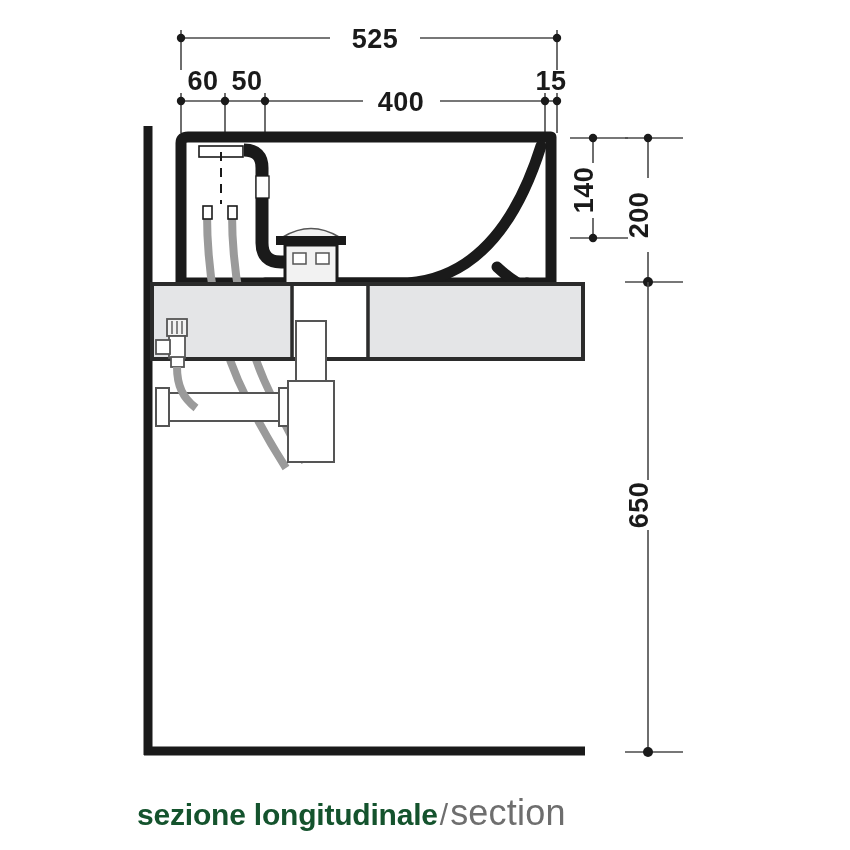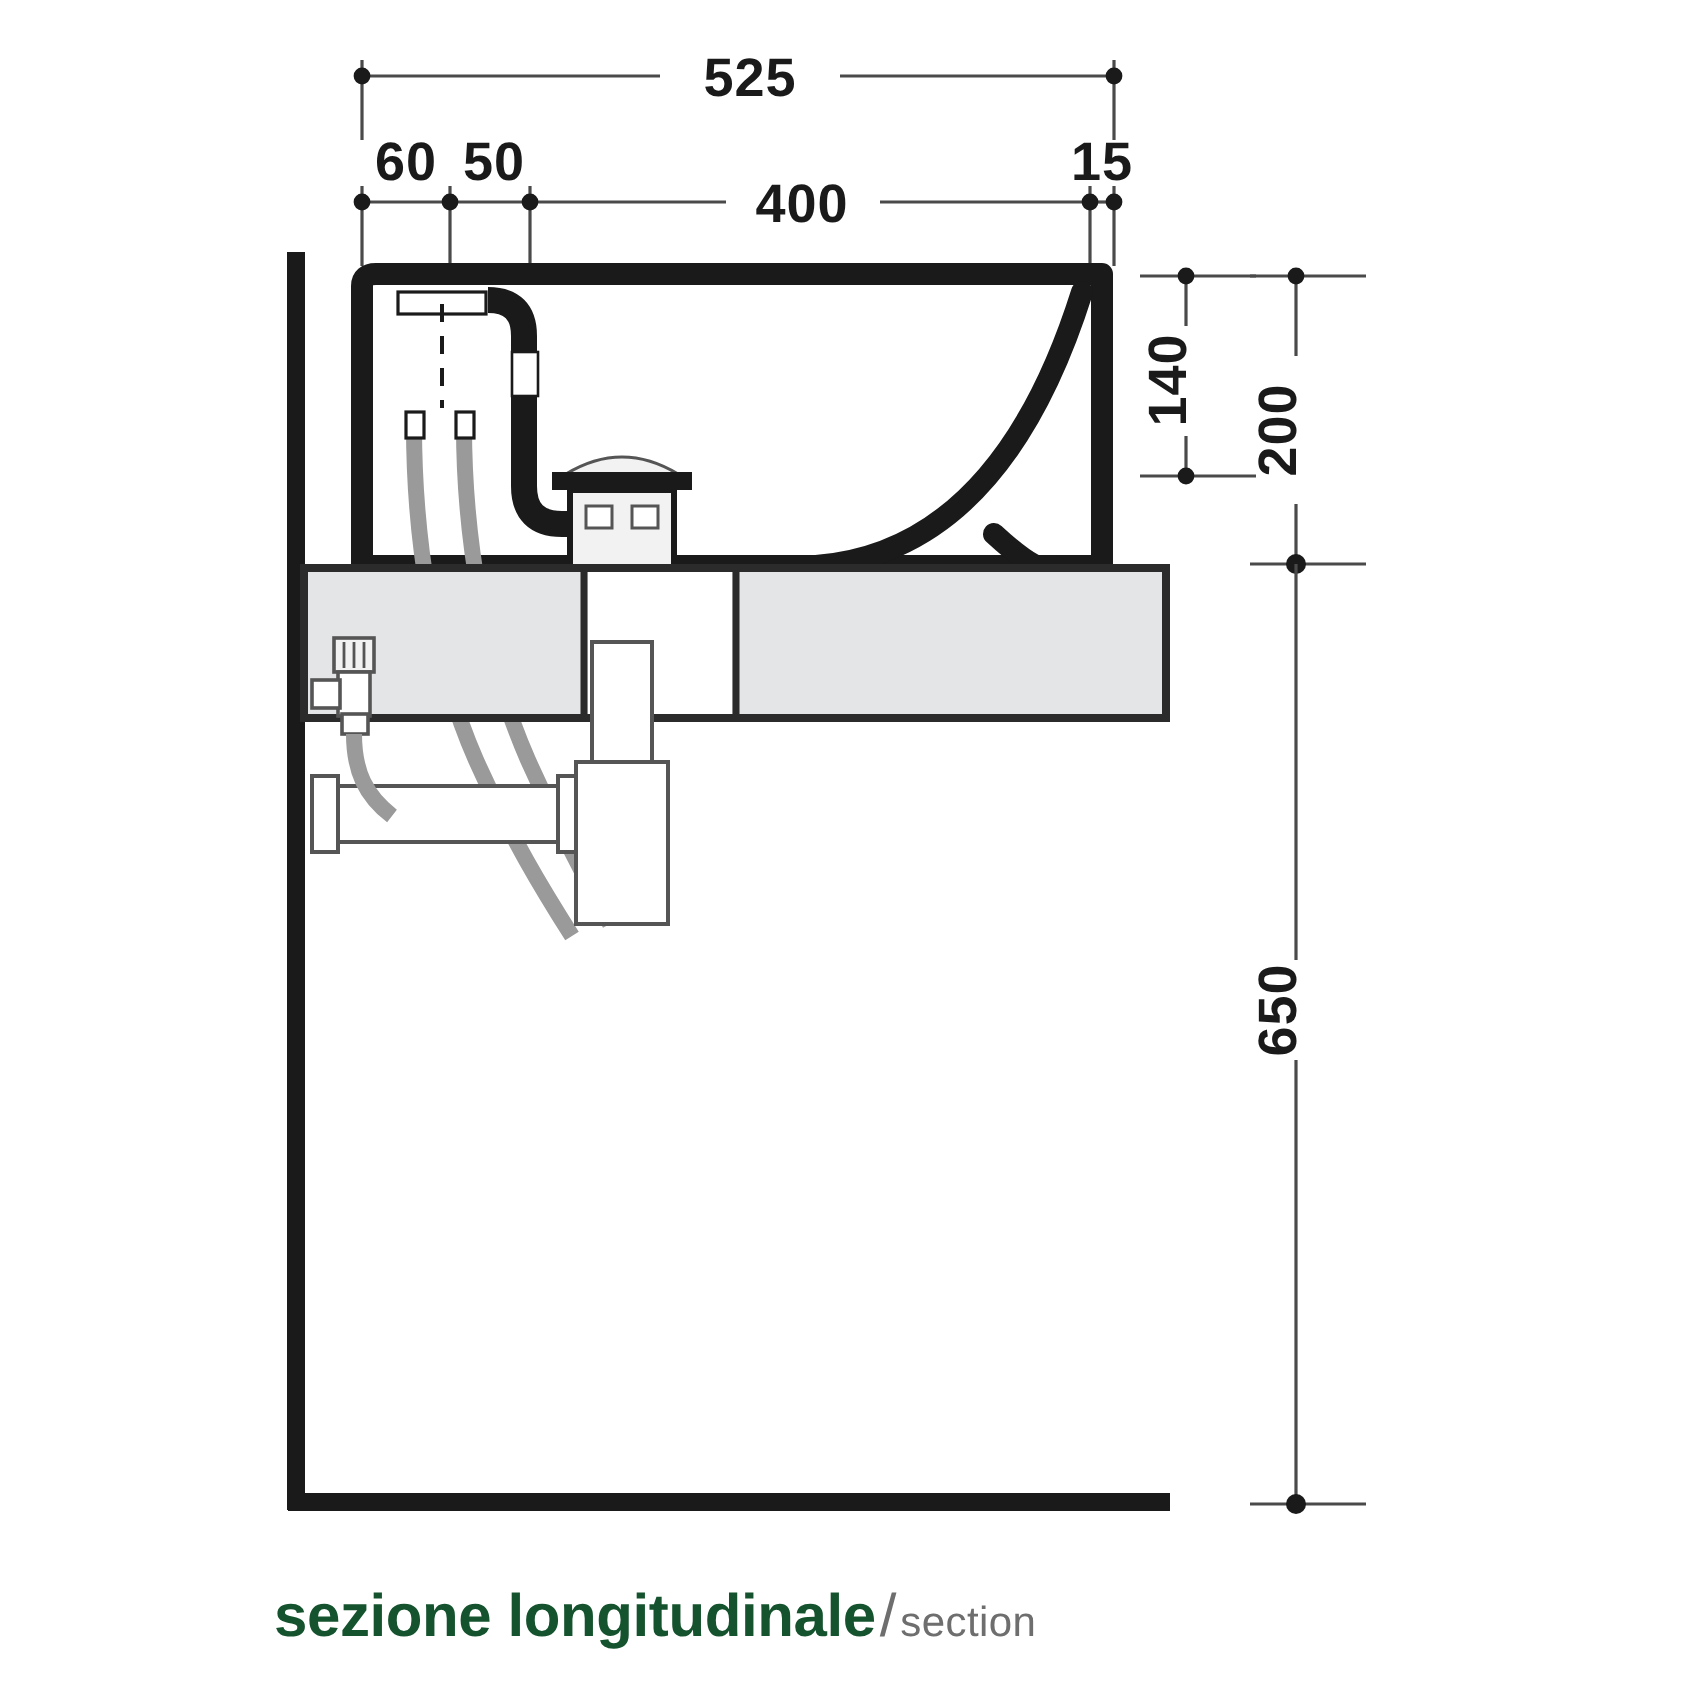--- a/index.html
+++ b/index.html
@@ -35,21 +35,21 @@
   .cap-sep{
     font-family:"Liberation Sans", sans-serif;
     font-weight:400;
     font-size:30px;
     color:#6e6e6e;
     padding:0 2px;
   }
   .cap-light{
     font-family:"Liberation Sans", sans-serif;
     font-weight:400;
-    font-size:21px;
+    font-size:36px;
     color:#6e6e6e;
     letter-spacing:0.2px;
   }
 </style>
 </head>
 <body>
 
 <div id="stage">
 <svg width="850" height="850" viewBox="0 0 850 850" xmlns="http://www.w3.org/2000/svg">
 

